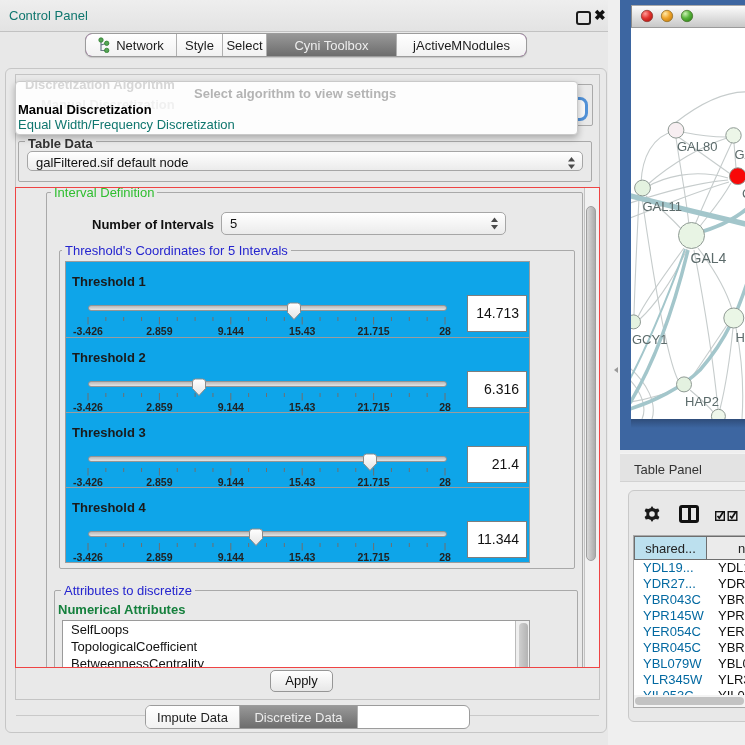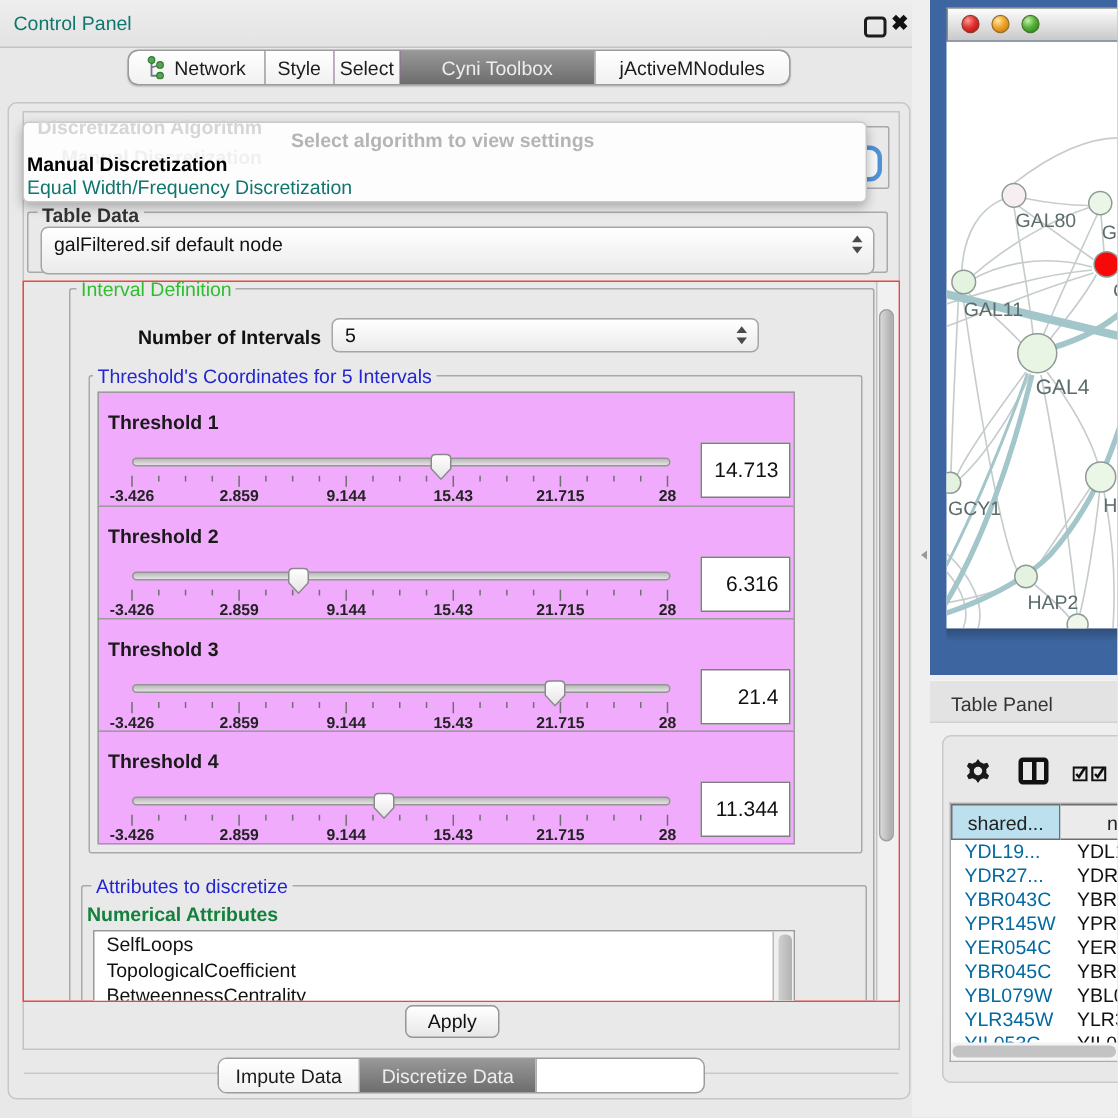--- a/index.html
+++ b/index.html
@@ -5,21 +5,21 @@
   html,body{margin:0;padding:0;}
   body{width:745px;height:745px;position:relative;overflow:hidden;
        background:#e8e8e8;font-family:"Liberation Sans",sans-serif;}
   .abs{position:absolute;}
   .combo{position:absolute;border:1px solid #a6a6a6;border-radius:5px;
      background:linear-gradient(#ffffff,#ebebeb);box-sizing:border-box;}
   .combo .ct{position:absolute;left:8px;top:3px;font-size:13px;color:#111;}
   .combo .ar{position:absolute;right:6px;top:2px;}
   .group{position:absolute;border:1px solid #a9a9a9;border-radius:2px;box-sizing:border-box;}
   .gt{position:absolute;top:-8px;left:6px;background:#e9e9e9;padding:0 3px;font-size:13px;}
-  .tpanel{position:absolute;border:1px solid #9c9c9c;background:#f0abfc;box-sizing:border-box;padding-left:15px;}
+  .tpanel{position:absolute;border:1px solid #9c9c9c;background:#0ea5e9;box-sizing:border-box;padding-left:15px;}
   .tlabel{position:absolute;left:6px;top:12px;font-weight:bold;font-size:13px;color:#1a1a1a;}
   .track{position:absolute;height:4px;border:1px solid #949494;border-radius:3px;
      background:linear-gradient(#b9b9b9,#e3e3e3);}
   .tick{position:absolute;width:70px;text-align:center;font-size:10.5px;font-weight:bold;color:#222;}
   .vbox{position:absolute;width:60px;height:37px;background:#fff;border:1px solid #7e7e7e;
      box-sizing:border-box;font-size:14px;color:#111;text-align:right;line-height:34px;padding-right:7px;}
   .seg{position:absolute;top:0;height:100%;box-sizing:border-box;border-right:1px solid #b0b0b0;
      background:linear-gradient(#ffffff,#f1f1f1);display:flex;align-items:center;justify-content:center;
      font-size:13px;color:#1c1c1c;}
   .segsel{background:linear-gradient(#989898,#6d6d6d);color:#ededed;}
@@ -51,21 +51,21 @@
 
 <div class="abs" style="left:15px;top:74px;width:585px;height:626px;background:#e9e9e9;border:1px solid #c4c4c4;box-sizing:border-box;"></div>
 
 <div class="group" style="left:18px;top:84px;width:575px;height:42px;"></div>
 
 <div class="abs" style="left:560px;top:97px;width:28px;height:24px;border:3px solid #5191d7;border-radius:8px;background:#f8f8f8;box-sizing:border-box;"></div>
 
 <div class="group" style="left:18px;top:141px;width:574px;height:41px;">
   <span class="gt" style="font-weight:bold;color:#333;left:6px;top:-6px;">Table Data</span>
 </div>
-<div class="combo" style="left:27px;top:151px;width:556px;height:32px;">
+<div class="combo" style="left:27px;top:151px;width:556px;height:20px;">
   <span class="ct">galFiltered.sif default node</span>
   <span class="ar"><svg width="9" height="18" viewBox="0 0 9 18">
      <path d="M4.5 3 L8 7.5 L1 7.5 Z" fill="#4a4a4a"></path>
      <path d="M4.5 15 L8 10.5 L1 10.5 Z" fill="#4a4a4a"></path>
       </svg></span>
 </div>
 
 <div class="abs" style="left:15px;top:187px;width:585px;height:481px;border:1px solid #ef4444;box-sizing:border-box;background:#e9e9e9;overflow:hidden;">
   <div class="abs" style="left:0;top:0;width:583px;height:479px;overflow:hidden;">
 

